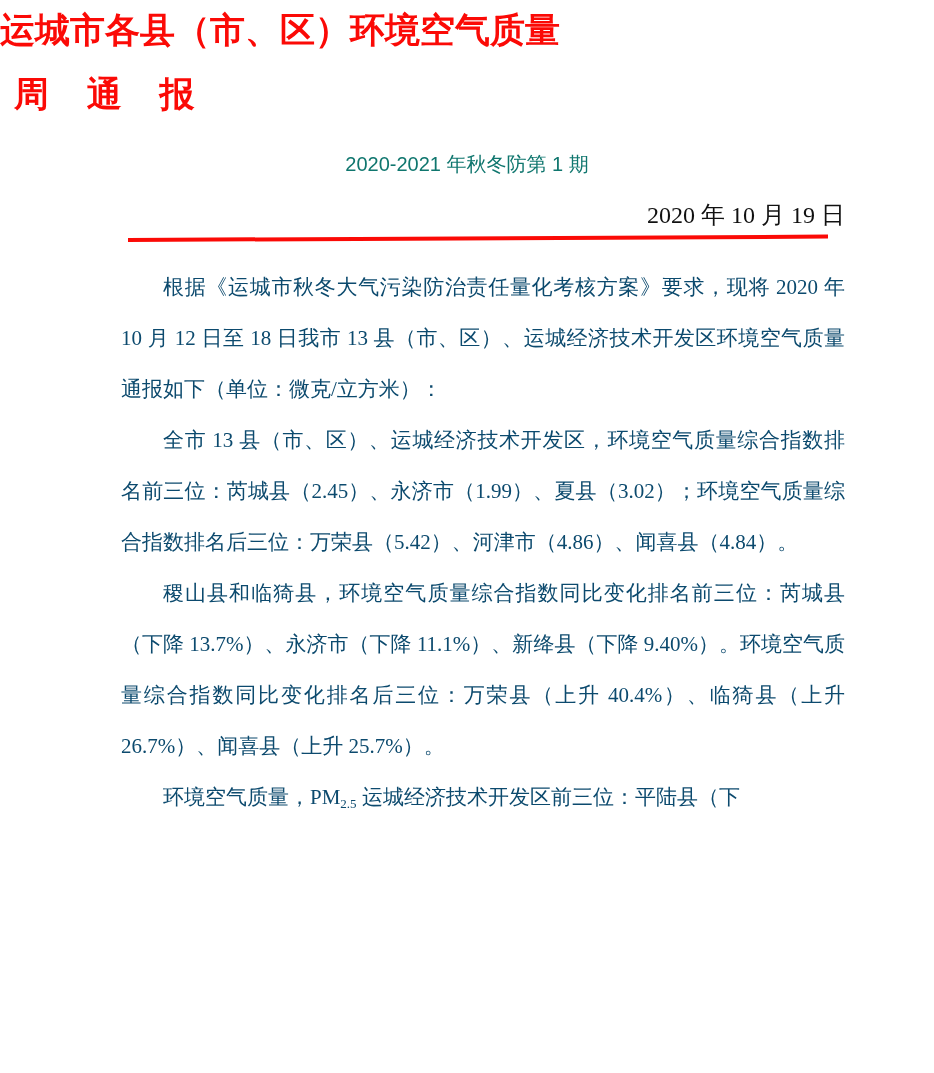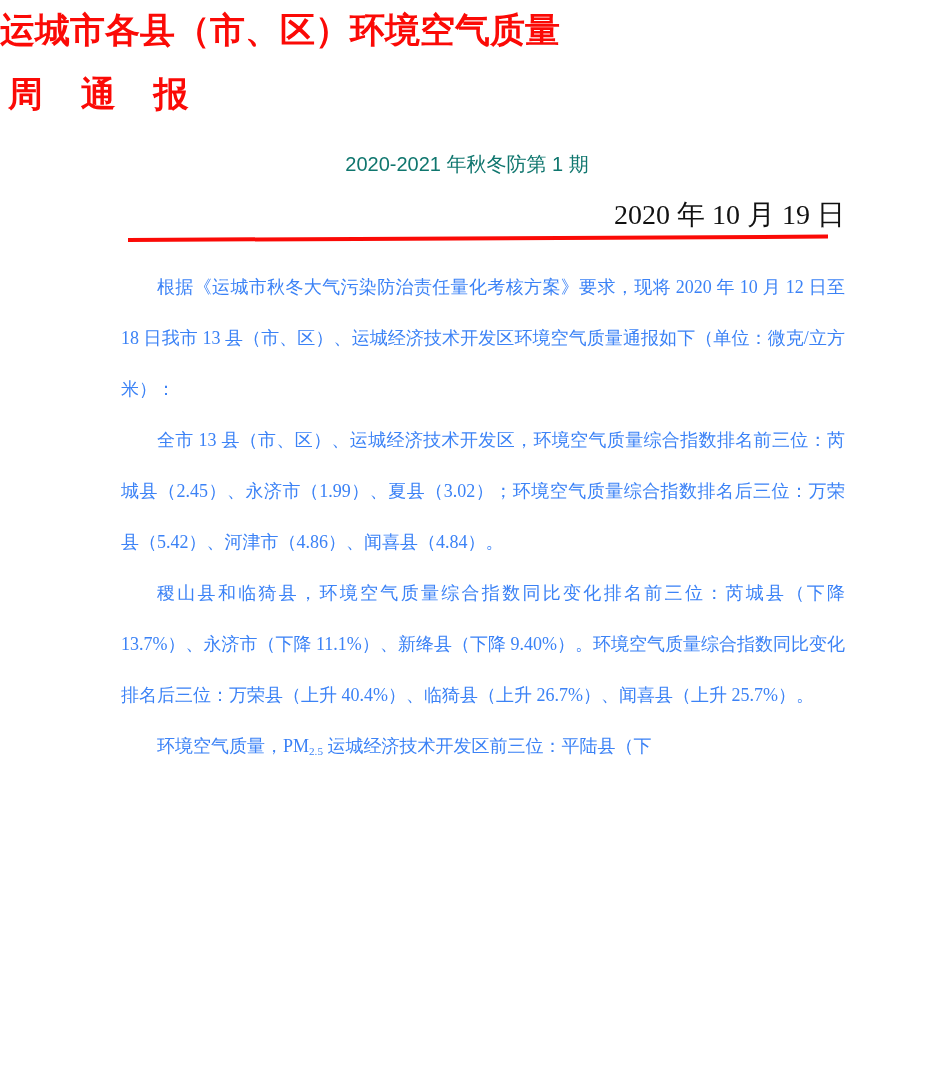--- a/index.html
+++ b/index.html
@@ -30,36 +30,36 @@
     text-align: left;
     color: #fb0a06;
     font-family: "Liberation Sans", "DejaVu Sans", sans-serif;
     font-weight: bold;
     font-size: 35px;
     line-height: 48px;
     white-space: nowrap;
   }
   .title-line-2 {
     letter-spacing: 14px;
-    padding-left: 8px;
+    padding-left: 14px;
     margin-top: 16px;
   }
 
   .issue-line {
     text-align: center;
     font-family: "Liberation Sans", "DejaVu Sans", sans-serif;
     font-size: 20px;
     line-height: 28px;
     color: #0f766e;
     margin-top: 32px;
   }
 
   .date-line {
     text-align: right;
-    font-size: 28px;
+    font-size: 24px;
     line-height: 30px;
     color: #111;
     margin-top: 22px;
     padding-right: 89px;
   }
 
   
   .rule-wrap {
     position: relative;
     height: 14px;
@@ -72,25 +72,25 @@
     width: 700px;
     height: 4px;
     background: #fb0a06;
     transform: rotate(-0.28deg);
     transform-origin: left center;
   }
 
   
   .body-text {
     margin: 14px 89px 0 121px;
-    font-size: 18px;
+    font-size: 21px;
     line-height: 51px;
     text-align: justify;
     text-justify: inter-ideograph;
-    color: #3b82f6;
+    color: #0c4a6e;
   }
   .body-text p {
     margin: 0;
     text-indent: 2em;
   }
   .bold {
     font-weight: normal;
   }
   sub {
     font-size: 0.62em;

